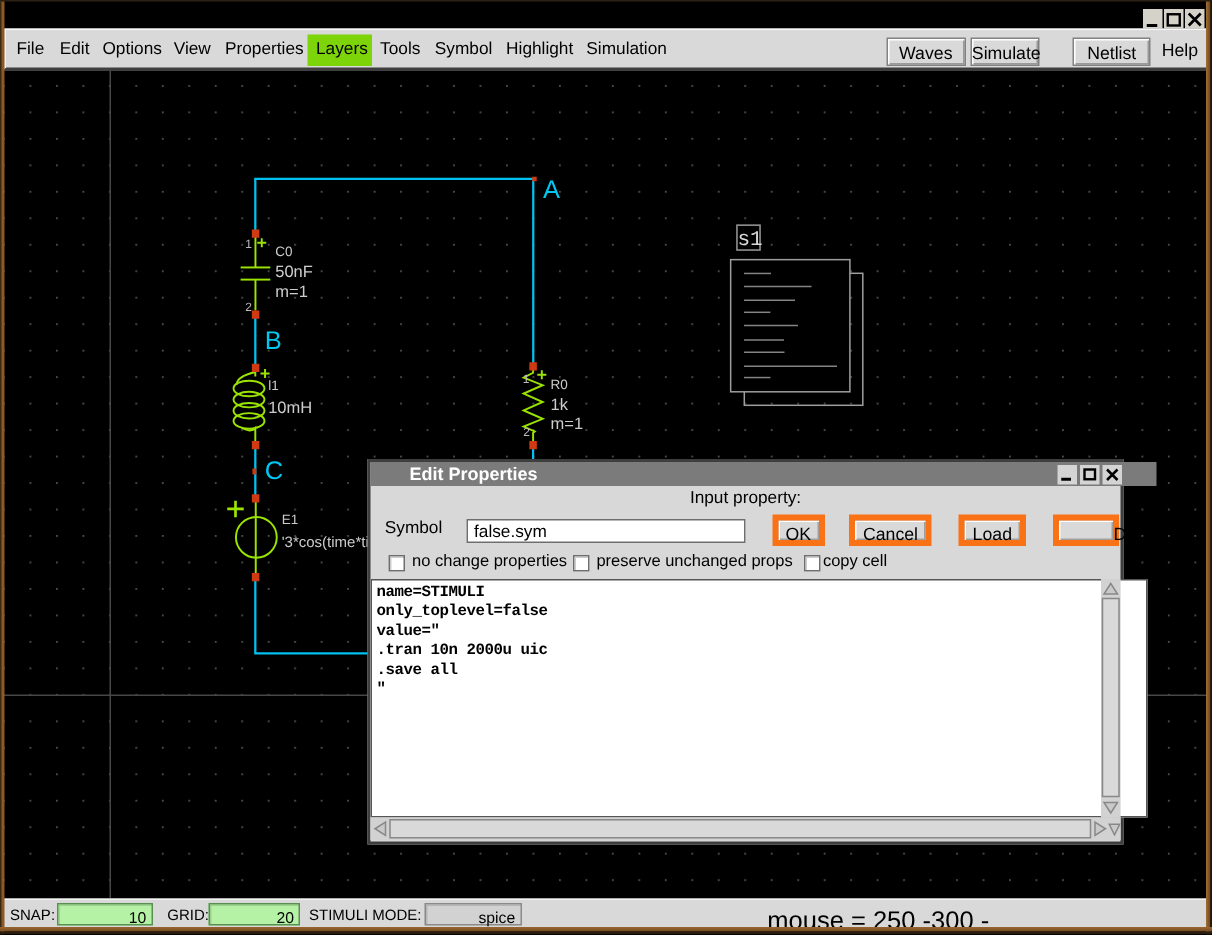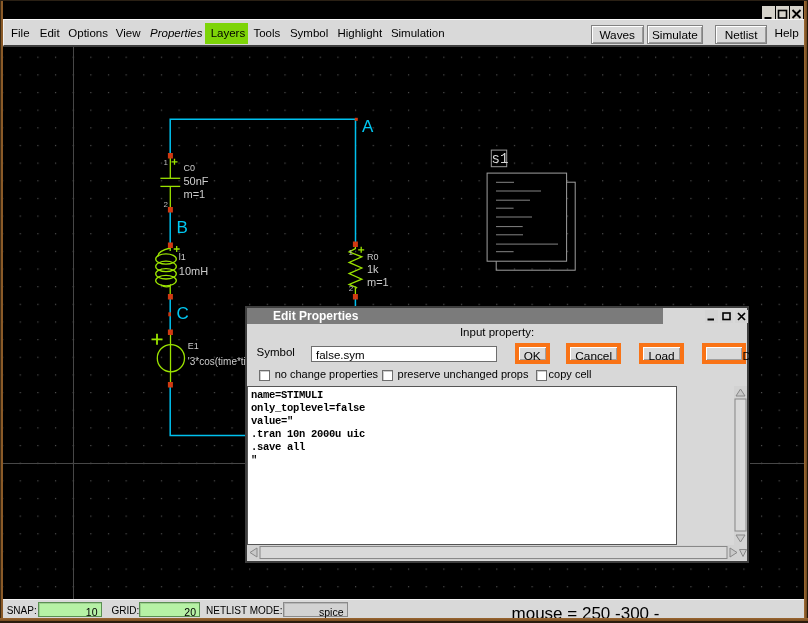--- a/index.html
+++ b/index.html
@@ -26,31 +26,31 @@
         box-shadow:inset 1px 1px 0 #ffffff, inset -1px -1px 0 #9a9a9a;
         line-height:18px;}
   
   #statusbar{left:2px;top:599px;width:802px;height:18.5px;background:#d9d9d9;
              border-top:1px solid #f2f2f2;font-size:10px;color:#000;}
   .sfield{position:absolute;top:1.5px;height:15.5px;font-size:10.5px;padding:3px 3px;
           border:1px solid #777;box-shadow:inset 1px 1px 0 #00000022;text-align:right;}
   
   #dialog{left:245px;top:306px;width:504px;height:257px;background:#d8d8d8;
           border:2px solid #3e3e3e;box-shadow:1px 1px 0 #000;font-size:12px;color:#000;}
-  #dtitle{left:0;top:0;width:416px;height:15.5px;background:#7b7b7b;color:#fff;
+  #dtitle{left:0;top:0;width:524px;height:15.5px;background:#7b7b7b;color:#fff;
           font-weight:bold;font-size:12px;}
   .dbtn{top:1.5px;width:13px;height:13px;background:#d4d4d4;}
   .cfield{position:absolute;background:#fff;border:1px solid #6e6e6e;}
   .pbtn{position:absolute;background:#d9d9d9;border:4px solid #f97316;
         box-shadow:inset 1px 1px 0 #fff, inset -1px -1px 0 #a0a0a0;
         text-align:center;font-size:11.8px;line-height:19px;top:35px;height:21px;}
   .cb{position:absolute;top:61.5px;width:11.5px;height:11.5px;background:#fff;
       border:1px solid #6e6e6e;box-shadow:inset 1px 1px 0 #00000033;}
   .cblabel{position:absolute;top:59.5px;font-size:11px;}
-  #dtext{left:0px;top:78px;width:430px;height:159px;background:#fff;
+  #dtext{left:0px;top:78px;width:518px;height:159px;background:#fff;
          border:1px solid #555;font-family:"Liberation Mono",monospace;
          font-size:10.5px;letter-spacing:-0.3px;line-height:13px;font-weight:bold;color:#000;
          padding:1.5px 0 0 3px;white-space:pre;}
   .sb{background:#d6d6d6;}
 </style>
 </head>
 <body>
 <div id="win">
 
   <div class="abs tbtn" style="left:761.5px;">
@@ -64,29 +64,29 @@
   <div class="abs tbtn" style="left:790px;">
     <svg width="13" height="12.5">
         <path d="M2.5 2 L10.5 10 M10.5 2 L2.5 10" stroke="#000" stroke-width="1.8"></path>
       </svg></div>
 
   <div class="abs" id="menubar"></div>
   <div class="mi" style="left:11px;">File</div>
   <div class="mi" style="left:39.8px;">Edit</div>
   <div class="mi" style="left:68.3px;">Options</div>
   <div class="mi" style="left:115.8px;">View</div>
-  <div class="mi" style="left:150px;font-style:italic;">Properties</div>
+  <div class="mi" style="left:150px;">Properties</div>
   <div class="abs" style="left:205.1px;top:22.8px;width:42.6px;height:20.9px;background:#7dd408;"></div>
   <div class="mi" style="left:210.7px;">Layers</div>
   <div class="mi" style="left:253.4px;">Tools</div>
   <div class="mi" style="left:289.9px;">Symbol</div>
   <div class="mi" style="left:337.4px;">Highlight</div>
   <div class="mi" style="left:390.9px;">Simulation</div>
   <div class="mbtn" style="left:590.7px;width:53px;">Waves</div>
-  <div class="mbtn" style="left:646.9px;width:56px;">Simulate</div>
+  <div class="mbtn" style="left:646.9px;width:46px;">Simulate</div>
   <div class="mbtn" style="left:714.9px;width:52.5px;">Netlist</div>
   <div class="mi" style="left:774.5px;font-size:11.8px;">Help</div>
 
   <svg class="abs" id="canvas" style="left:2px;top:47px;" width="802" height="552" viewBox="2 0 802 552">
     <defs>
       <pattern id="griddots" x="2.0" y="9.65" width="17.65" height="17.65" patternUnits="userSpaceOnUse">
         <rect width="1.2" height="1.2" fill="#505050"></rect>
       </pattern>
     </defs>
     <rect x="2" y="0" width="802" height="552" fill="#000"></rect>
@@ -239,21 +239,21 @@
         <path d="M492.5 4.5 L499.5 4.5 L496 11.5 Z" fill="#c9c9c9" stroke="#888" stroke-width="1"></path>
       </svg>
     </div>
   </div>
 
   <div class="abs" id="statusbar">
     <div class="abs" style="left:4.7px;top:4.5px;">SNAP:</div>
     <div class="sfield" style="left:36px;width:63.5px;background:#b6f2a5;border-color:#5a8f52;">10</div>
     <div class="abs" style="left:109.5px;top:4.5px;">GRID:</div>
     <div class="sfield" style="left:136.5px;width:61.5px;background:#b6f2a5;border-color:#5a8f52;">20</div>
-    <div class="abs" style="left:204px;top:4.5px;">NETLIST MODE:</div>
+    <div class="abs" style="left:204px;top:4.5px;">STIMULI MODE:</div>
     <div class="sfield" style="left:280.5px;width:65px;background:#d2d2d2;border-color:#8a8a8a;">spice</div>
     <div class="abs" style="left:365px;top:4px;font-size:17px;text-align:center;">mouse = 250 -300 - /mnt/x/home/schippes/x/rlc.sch&nbsp;&nbsp;selected: 1</div>
   </div>
 
   <div class="abs" id="tborder"></div>
   <div class="abs" id="lborder"></div>
   <div class="abs" id="rborder"></div>
   <div class="abs" id="bborder"></div>
 </div>
 

